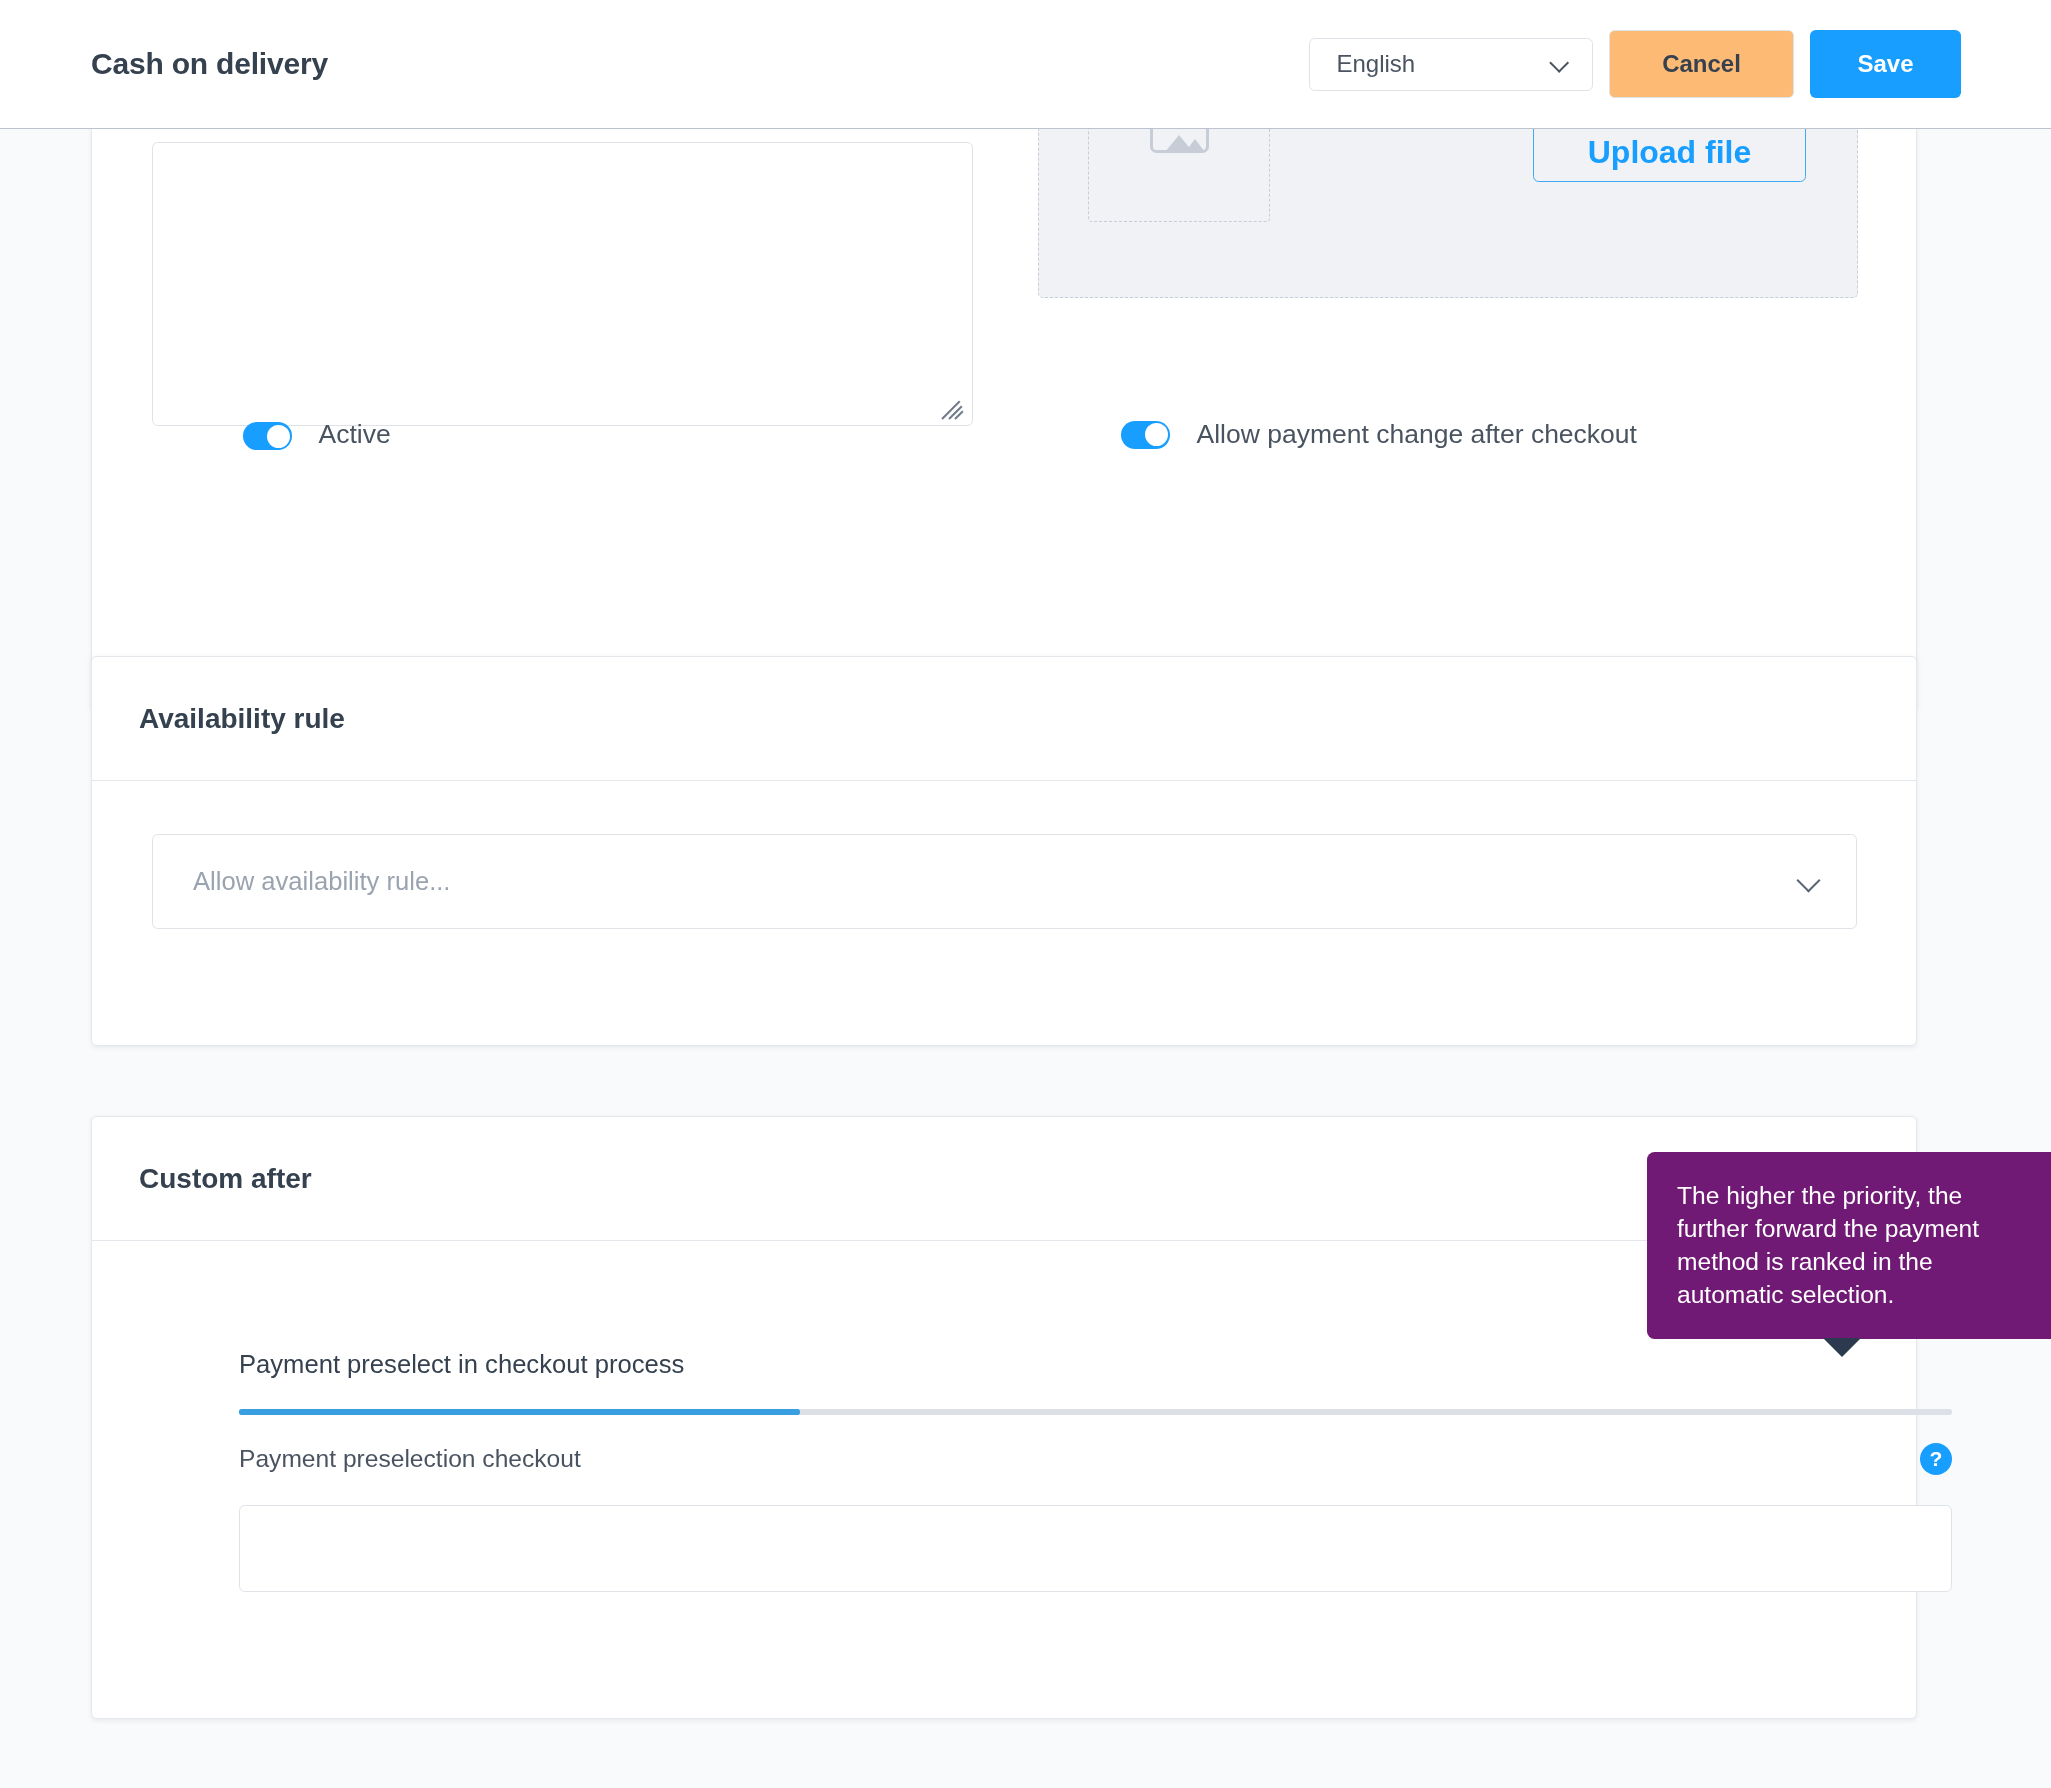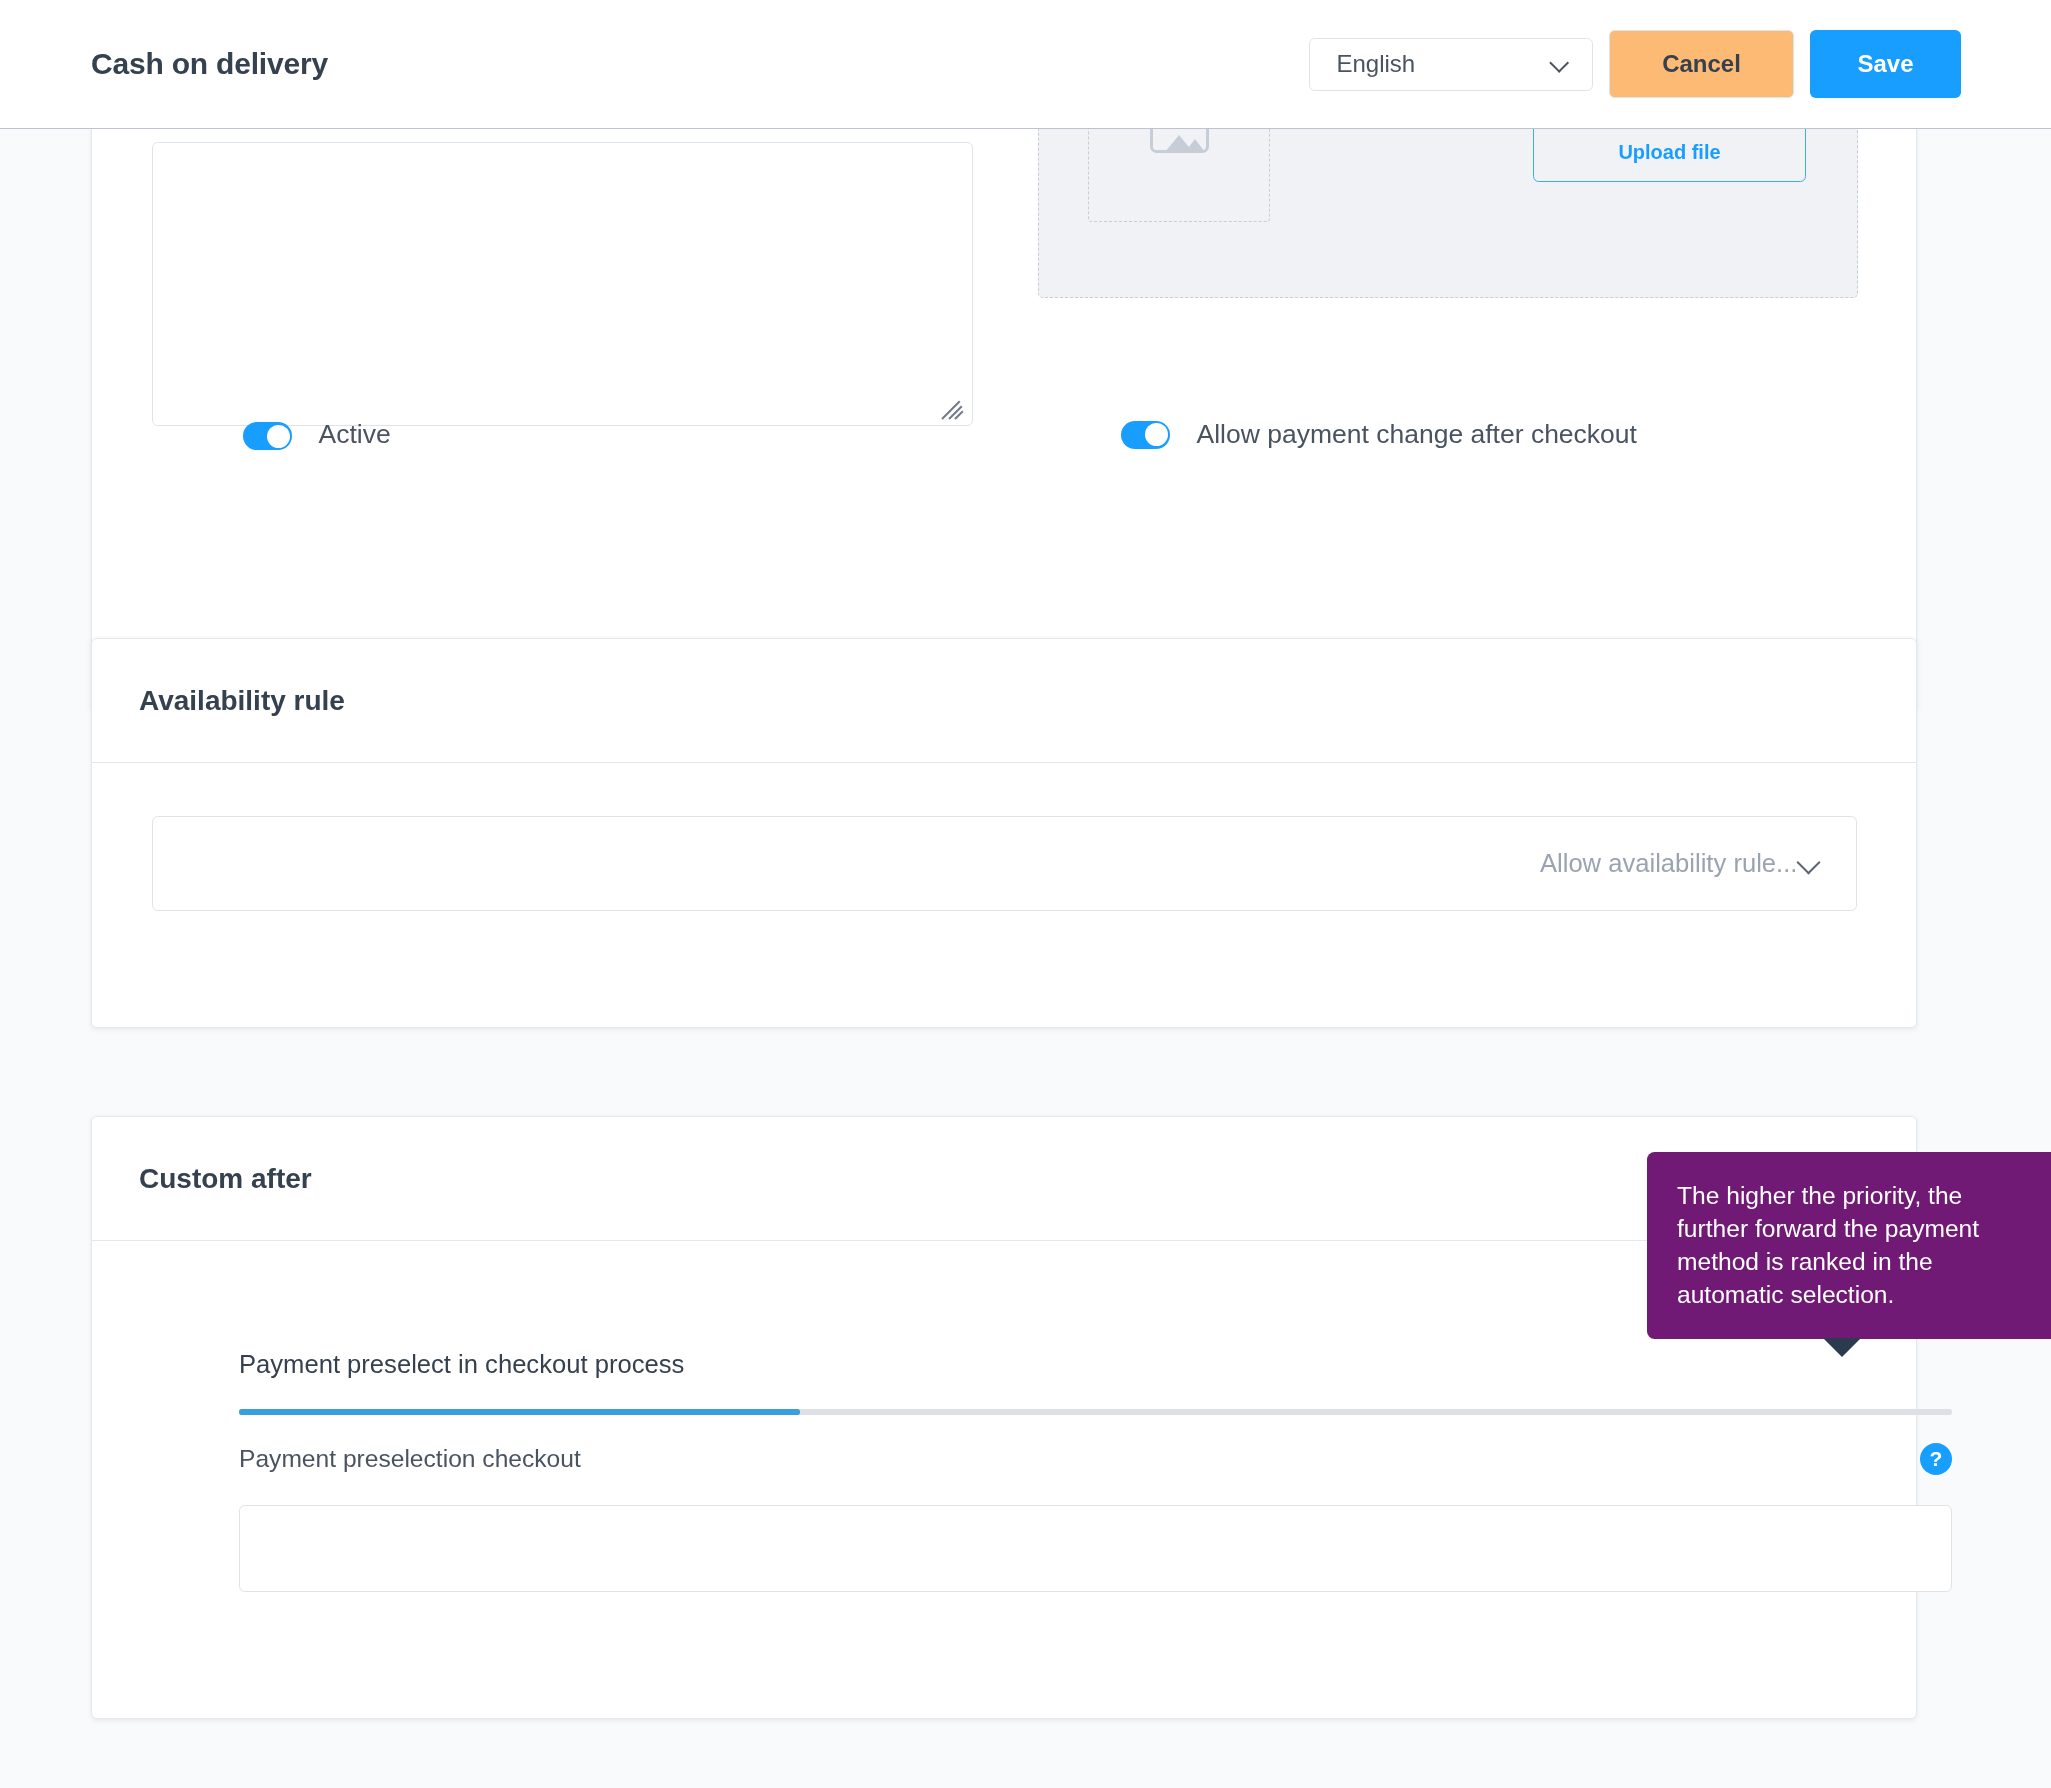--- a/index.html
+++ b/index.html
@@ -239,21 +239,21 @@
   .dz-btn-outline {
     position: absolute;
     right: 51px;
     top: 38px;
     width: 273px;
     height: 60px;
     background: transparent;
     border: 1.9px solid #3eaaf3;
     border-radius: 5.7px;
     color: #189eff;
-    font-size: 20px;
+    font-size: 32px;
     font-weight: bold;
     font-family: "Liberation Sans", sans-serif;
     cursor: pointer;
   }
 
   .switch-row {
     position: absolute;
     display: flex;
     align-items: center;
     gap: 26.5px;
@@ -278,23 +278,22 @@
     background: #ffffff;
   }
   .switch-label {
     font-size: 26.5px;
     color: #4a5461;
     white-space: nowrap;
   }
 
   
   #card-availability {
-    top: 509px;
+    top: 527px;
     height: 390px;
-    text-align: right;
   }
   .avail-body { height: 265px; position: relative; }
   .select-box {
     position: absolute;
     left: 60px;
     top: 53px;
     width: 1705px;
     height: 95px;
     border: 0.9px solid #dfe3e8;
     border-radius: 5.7px;

